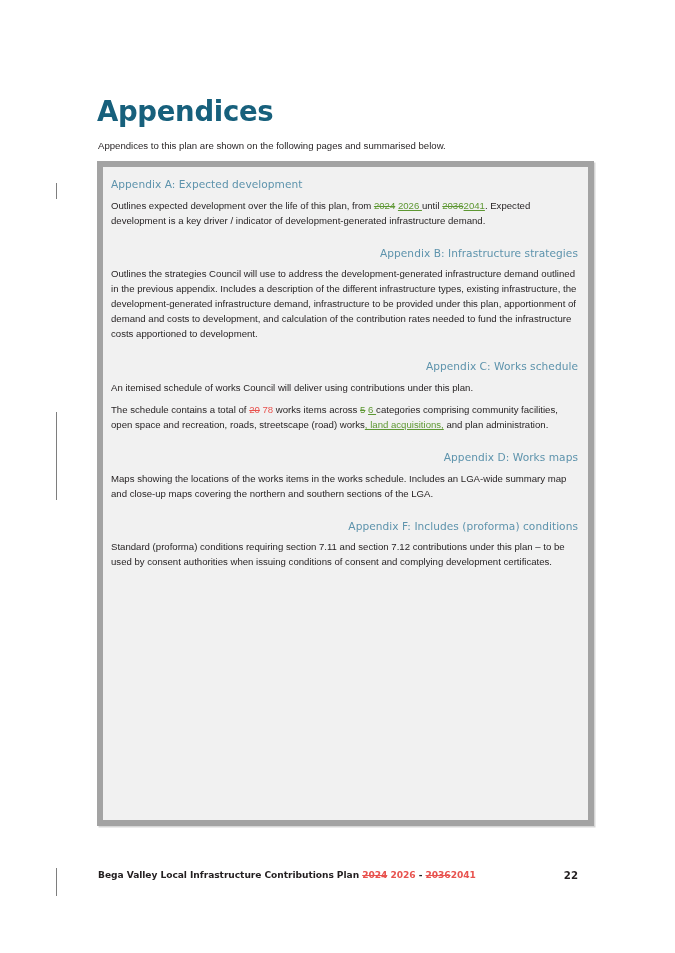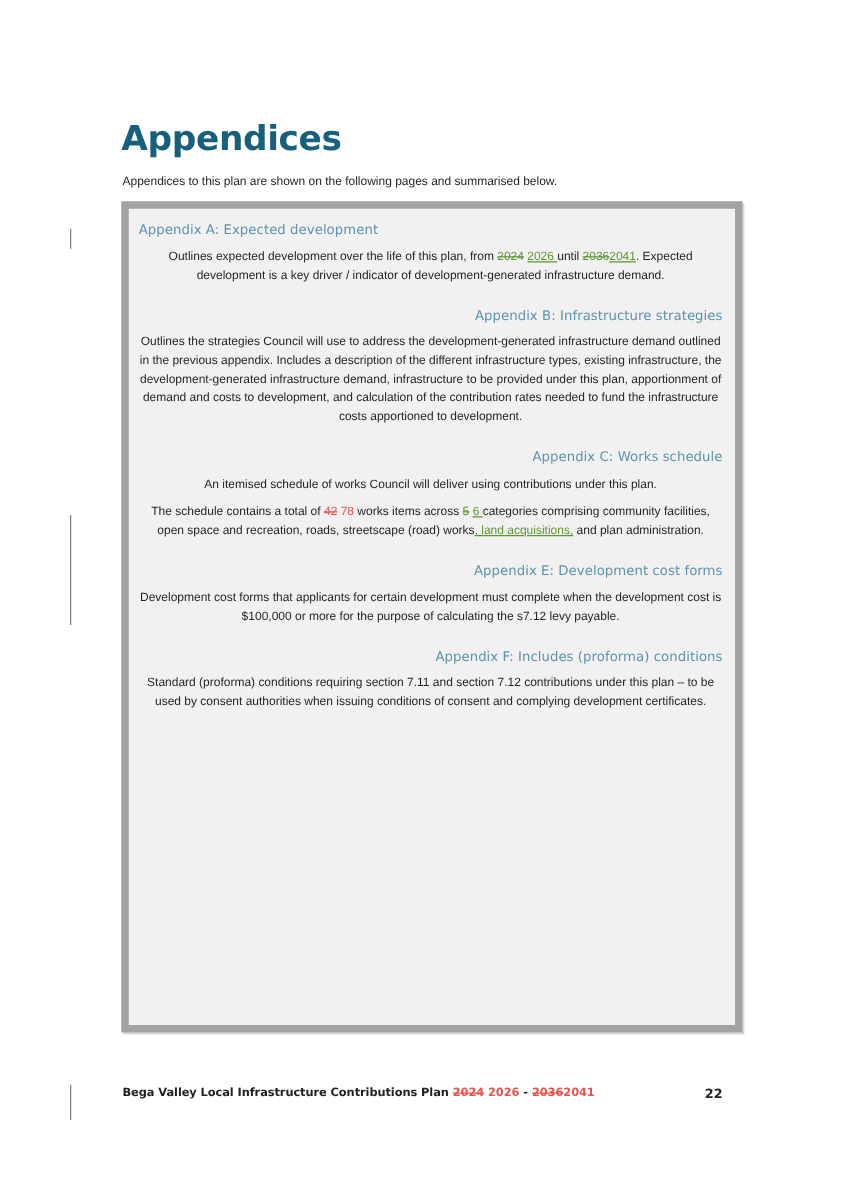--- a/index.html
+++ b/index.html
@@ -82,21 +82,21 @@
     padding: 0 0 0 0;
     line-height: 1.3;
   }
 
   .appendix-para {
     font-size: 9.6px;
     color: #231f20;
     line-height: 1.56;
     margin: 7px 0 0 0;
     padding: 0;
-    text-align: center;
+    text-align: left;
   }
   .appendix-heading.spaced { margin-top: 18px; text-align: right; }
 
   
   .del-green {
     color: #5d9732;
     text-decoration: line-through;
     text-decoration-color: #5d9732;
   }
   .ins-green {
@@ -170,25 +170,25 @@
           <div class="appendix-heading">Appendix A: Expected development</div>
           <p class="appendix-para">Outlines expected development over the life of this plan, from <span class="del-green">2024</span> <span class="ins-green">2026 </span>until <span class="del-green">2036</span><span class="ins-green">2041</span>. Expected development is a key driver / indicator of development-generated infrastructure demand.</p>
         </div>
         <div class="appendix-block">
           <div class="appendix-heading spaced">Appendix B: Infrastructure strategies</div>
           <p class="appendix-para">Outlines the strategies Council will use to address the development-generated infrastructure demand outlined in the previous appendix. Includes a description of the different infrastructure types, existing infrastructure, the development-generated infrastructure demand, infrastructure to be provided under this plan, apportionment of demand and costs to development, and calculation of the contribution rates needed to fund the infrastructure costs apportioned to development.</p>
         </div>
         <div class="appendix-block">
           <div class="appendix-heading spaced">Appendix C: Works schedule</div>
           <p class="appendix-para">An itemised schedule of works Council will deliver using contributions under this plan.</p>
-          <p class="appendix-para">The schedule contains a total of <span class="del-red">42</span> <span class="ins-red">78 </span>works items across <span class="del-green">5</span> <span class="ins-green">6 </span>categories comprising community facilities, open space and recreation, roads, streetscape (road) works<span class="ins-green">, land acquisitions,</span> and plan administration.</p>
-        </div>
-        <div class="appendix-block">
-          <div class="appendix-heading spaced">Appendix E: Development cost forms</div>
-          <p class="appendix-para">Development cost forms that applicants for certain development must complete when the development cost is $100,000 or more for the purpose of calculating the s7.12 levy payable.</p>
+          <p class="appendix-para">The schedule contains a total of <span class="del-red">20</span> <span class="ins-red">78 </span>works items across <span class="del-green">5</span> <span class="ins-green">6 </span>categories comprising community facilities, open space and recreation, roads, streetscape (road) works<span class="ins-green">, land acquisitions,</span> and plan administration.</p>
+        </div>
+        <div class="appendix-block">
+          <div class="appendix-heading spaced">Appendix D: Works maps</div>
+          <p class="appendix-para">Maps showing the locations of the works items in the works schedule. Includes an LGA-wide summary map and close-up maps covering the northern and southern sections of the LGA.</p>
         </div>
         <div class="appendix-block">
           <div class="appendix-heading spaced">Appendix F: Includes (proforma) conditions</div>
           <p class="appendix-para">Standard (proforma) conditions requiring section 7.11 and section 7.12 contributions under this plan – to be used by consent authorities when issuing conditions of consent and complying development certificates.</p>
         </div>
       </div>
   </div>
 
   <div class="change-bar" id="change-bar-1"></div>
   <div class="change-bar" id="change-bar-2"></div>

